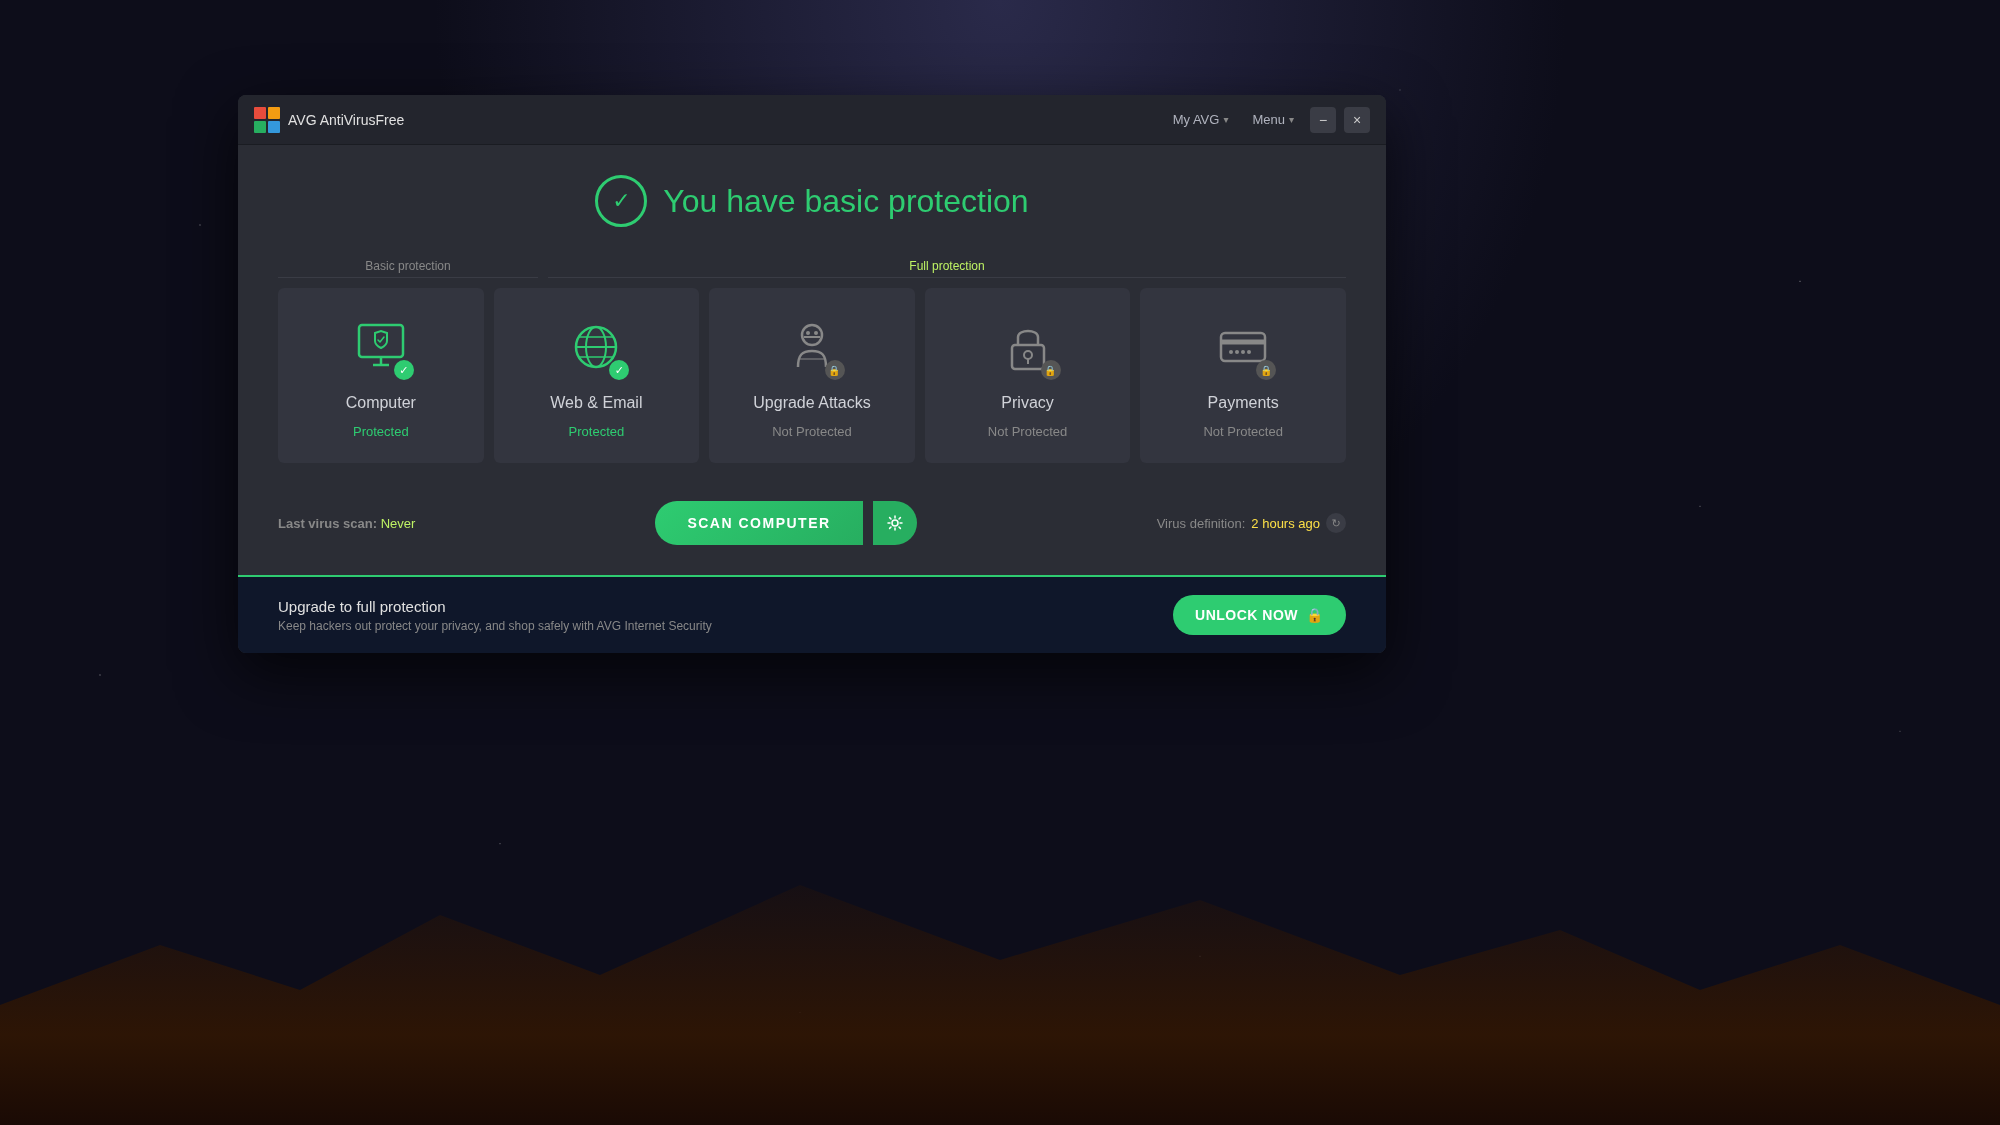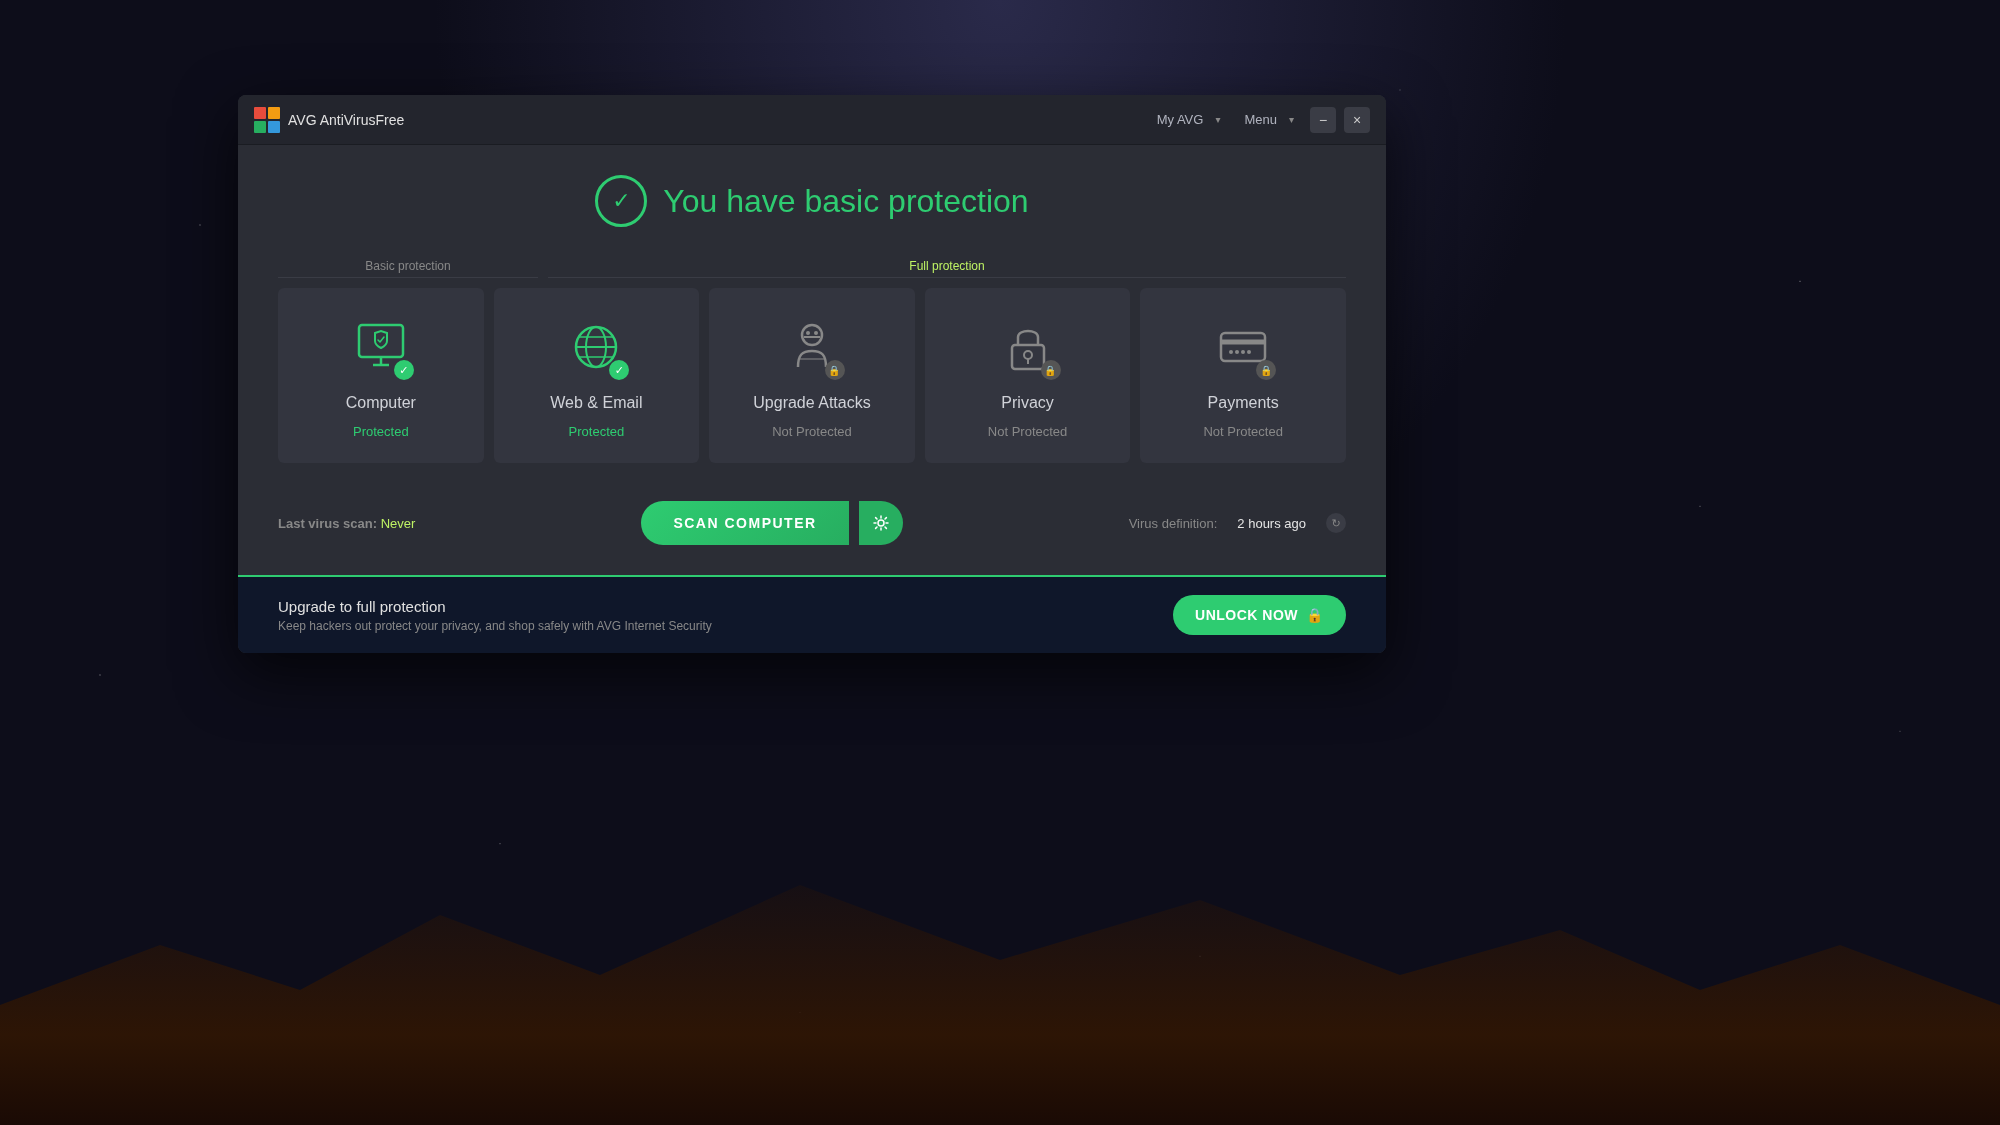--- a/index.html
+++ b/index.html
@@ -93,21 +93,21 @@
 
     .title-bar-right {
       display: flex;
       align-items: center;
       gap: 8px;
     }
 
     .nav-btn {
       display: flex;
       align-items: center;
-      gap: 12px;
+      gap: 4px;
       color: #b0b3be;
       font-size: 13px;
       cursor: pointer;
       padding: 4px 8px;
       border-radius: 4px;
       background: transparent;
       border: none;
     }
 
     .chevron {
@@ -293,26 +293,26 @@
       font-size: 15px;
       display: flex;
       align-items: center;
     }
 
     .virus-def {
       color: #888;
       font-size: 13px;
       display: flex;
       align-items: center;
-      gap: 20px;
+      gap: 6px;
       justify-content: flex-end;
     }
 
     .virus-def-time {
-      color: #e5e5e5;
+      color: #fde047;
     }
 
     .refresh-icon {
       width: 20px;
       height: 20px;
       border-radius: 50%;
       background: #3a3c45;
       display: flex;
       align-items: center;
       justify-content: center;

